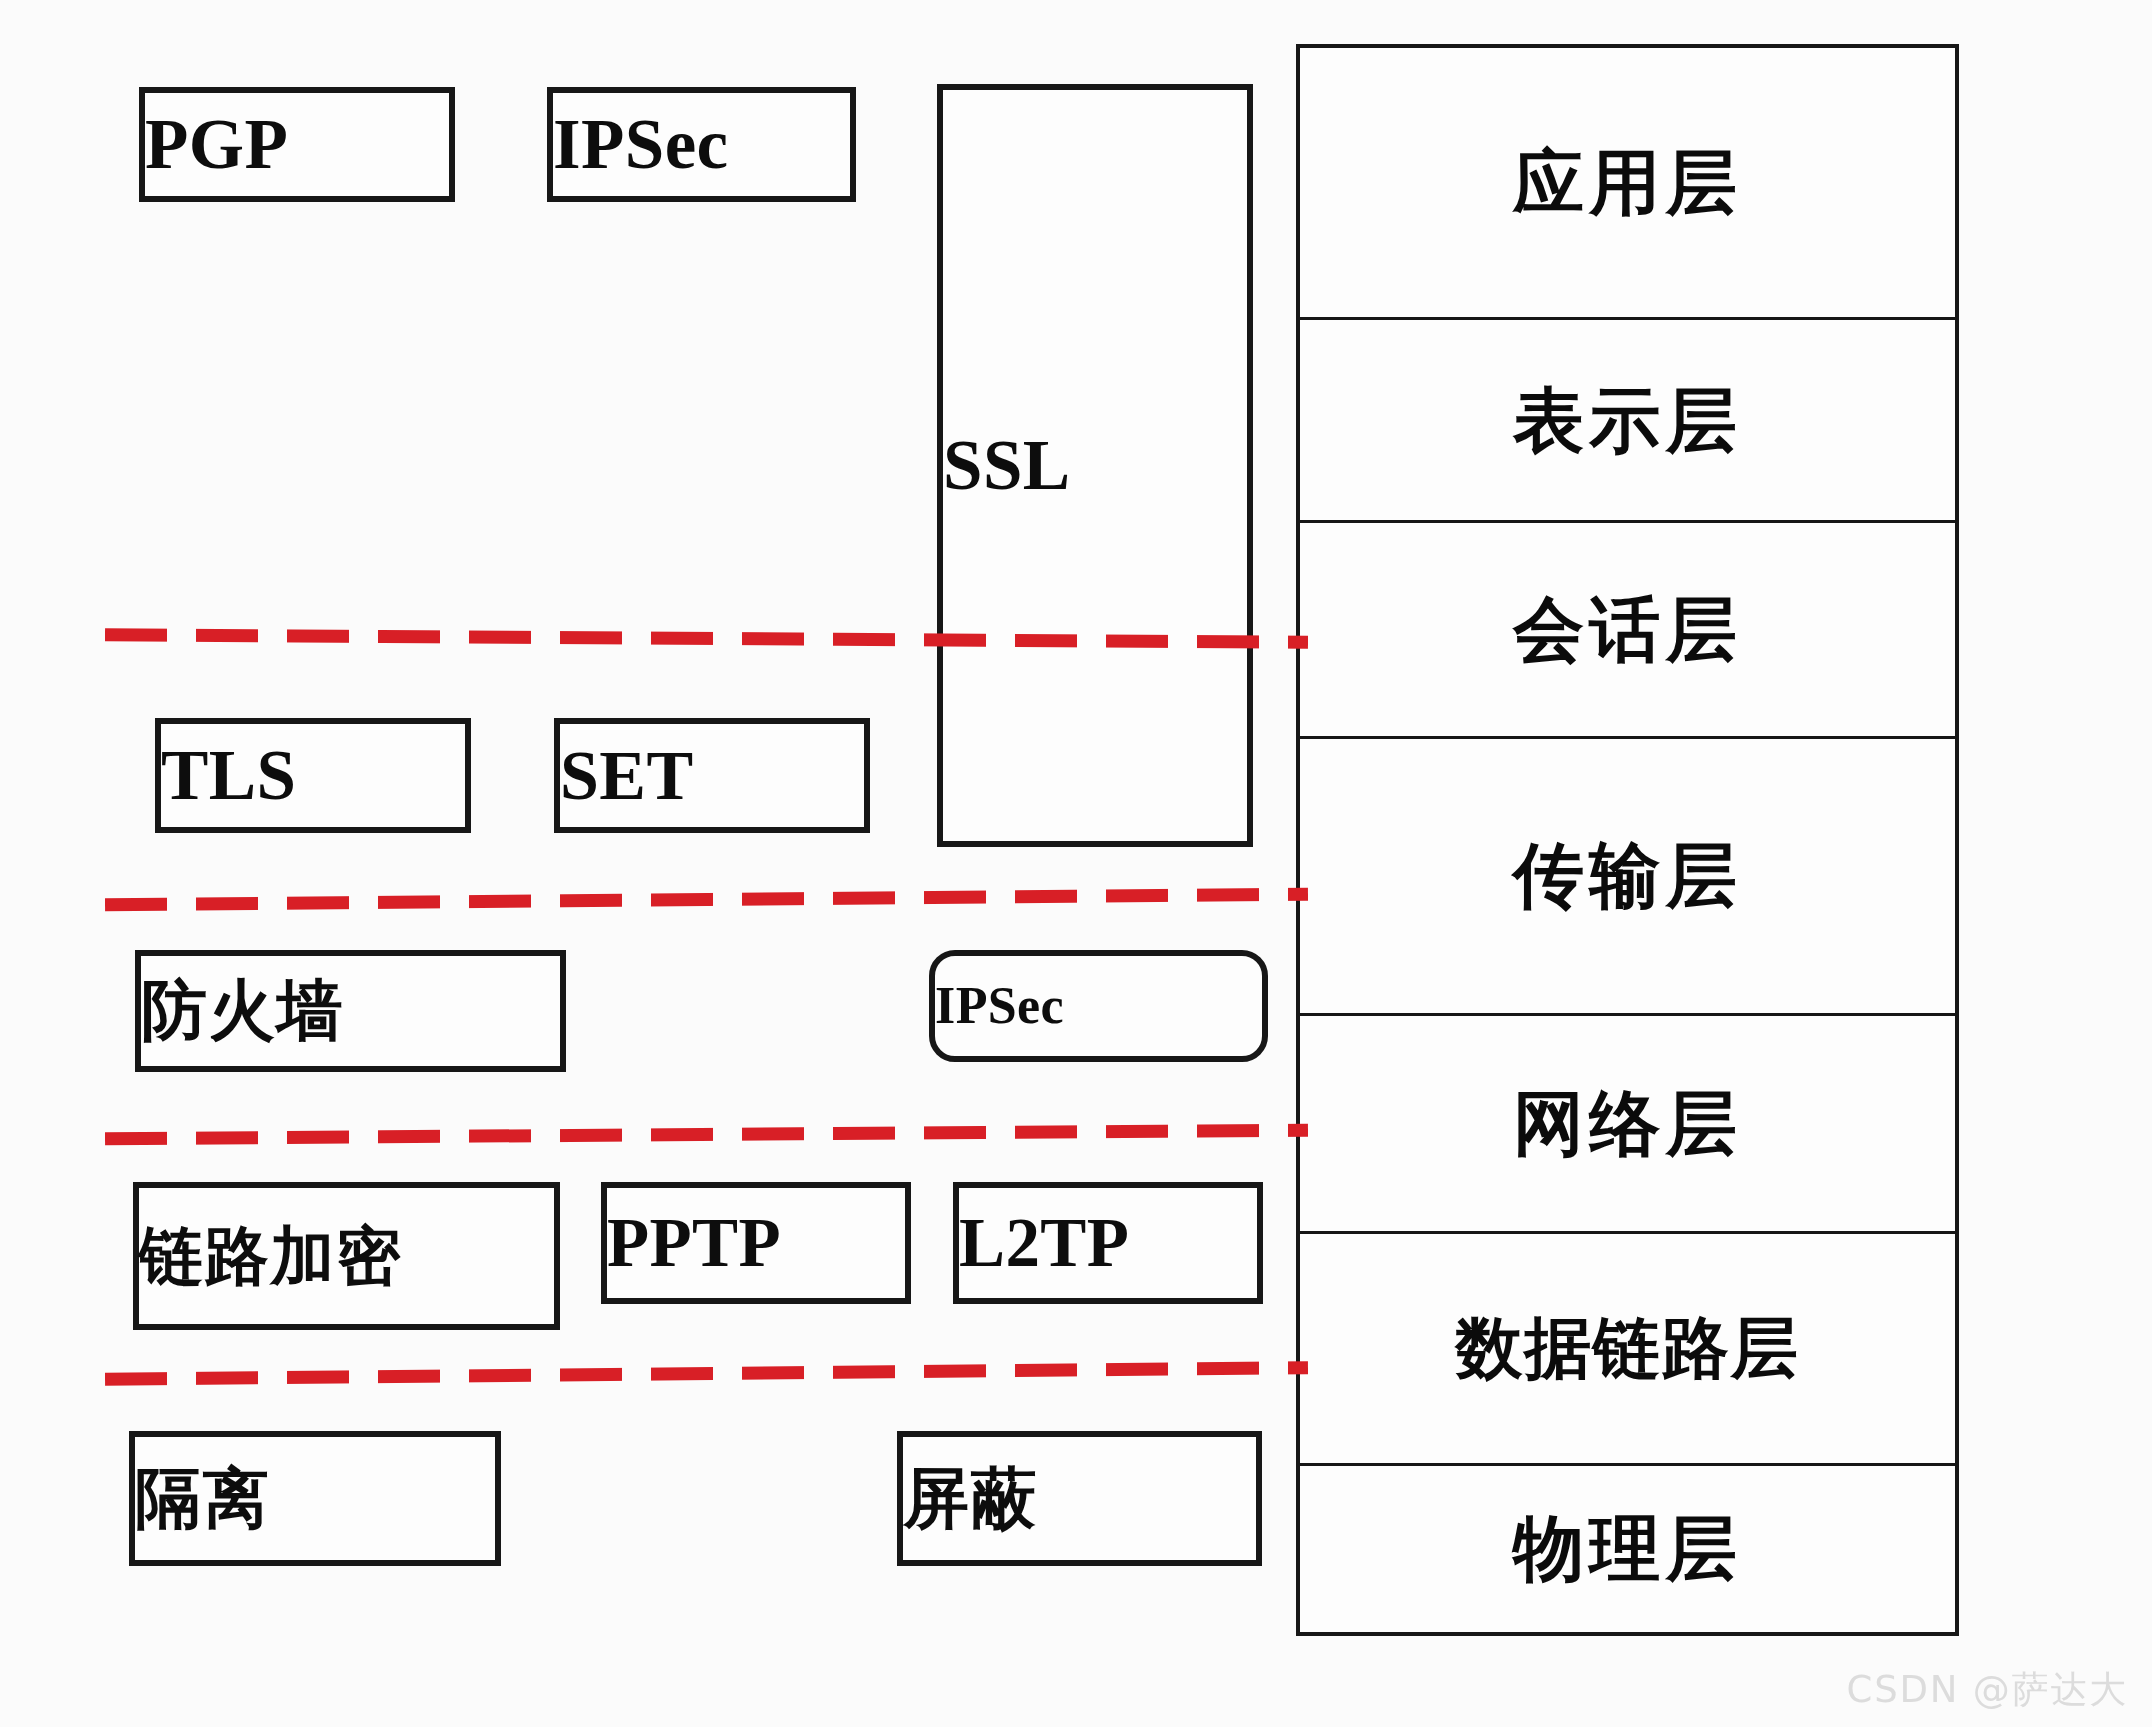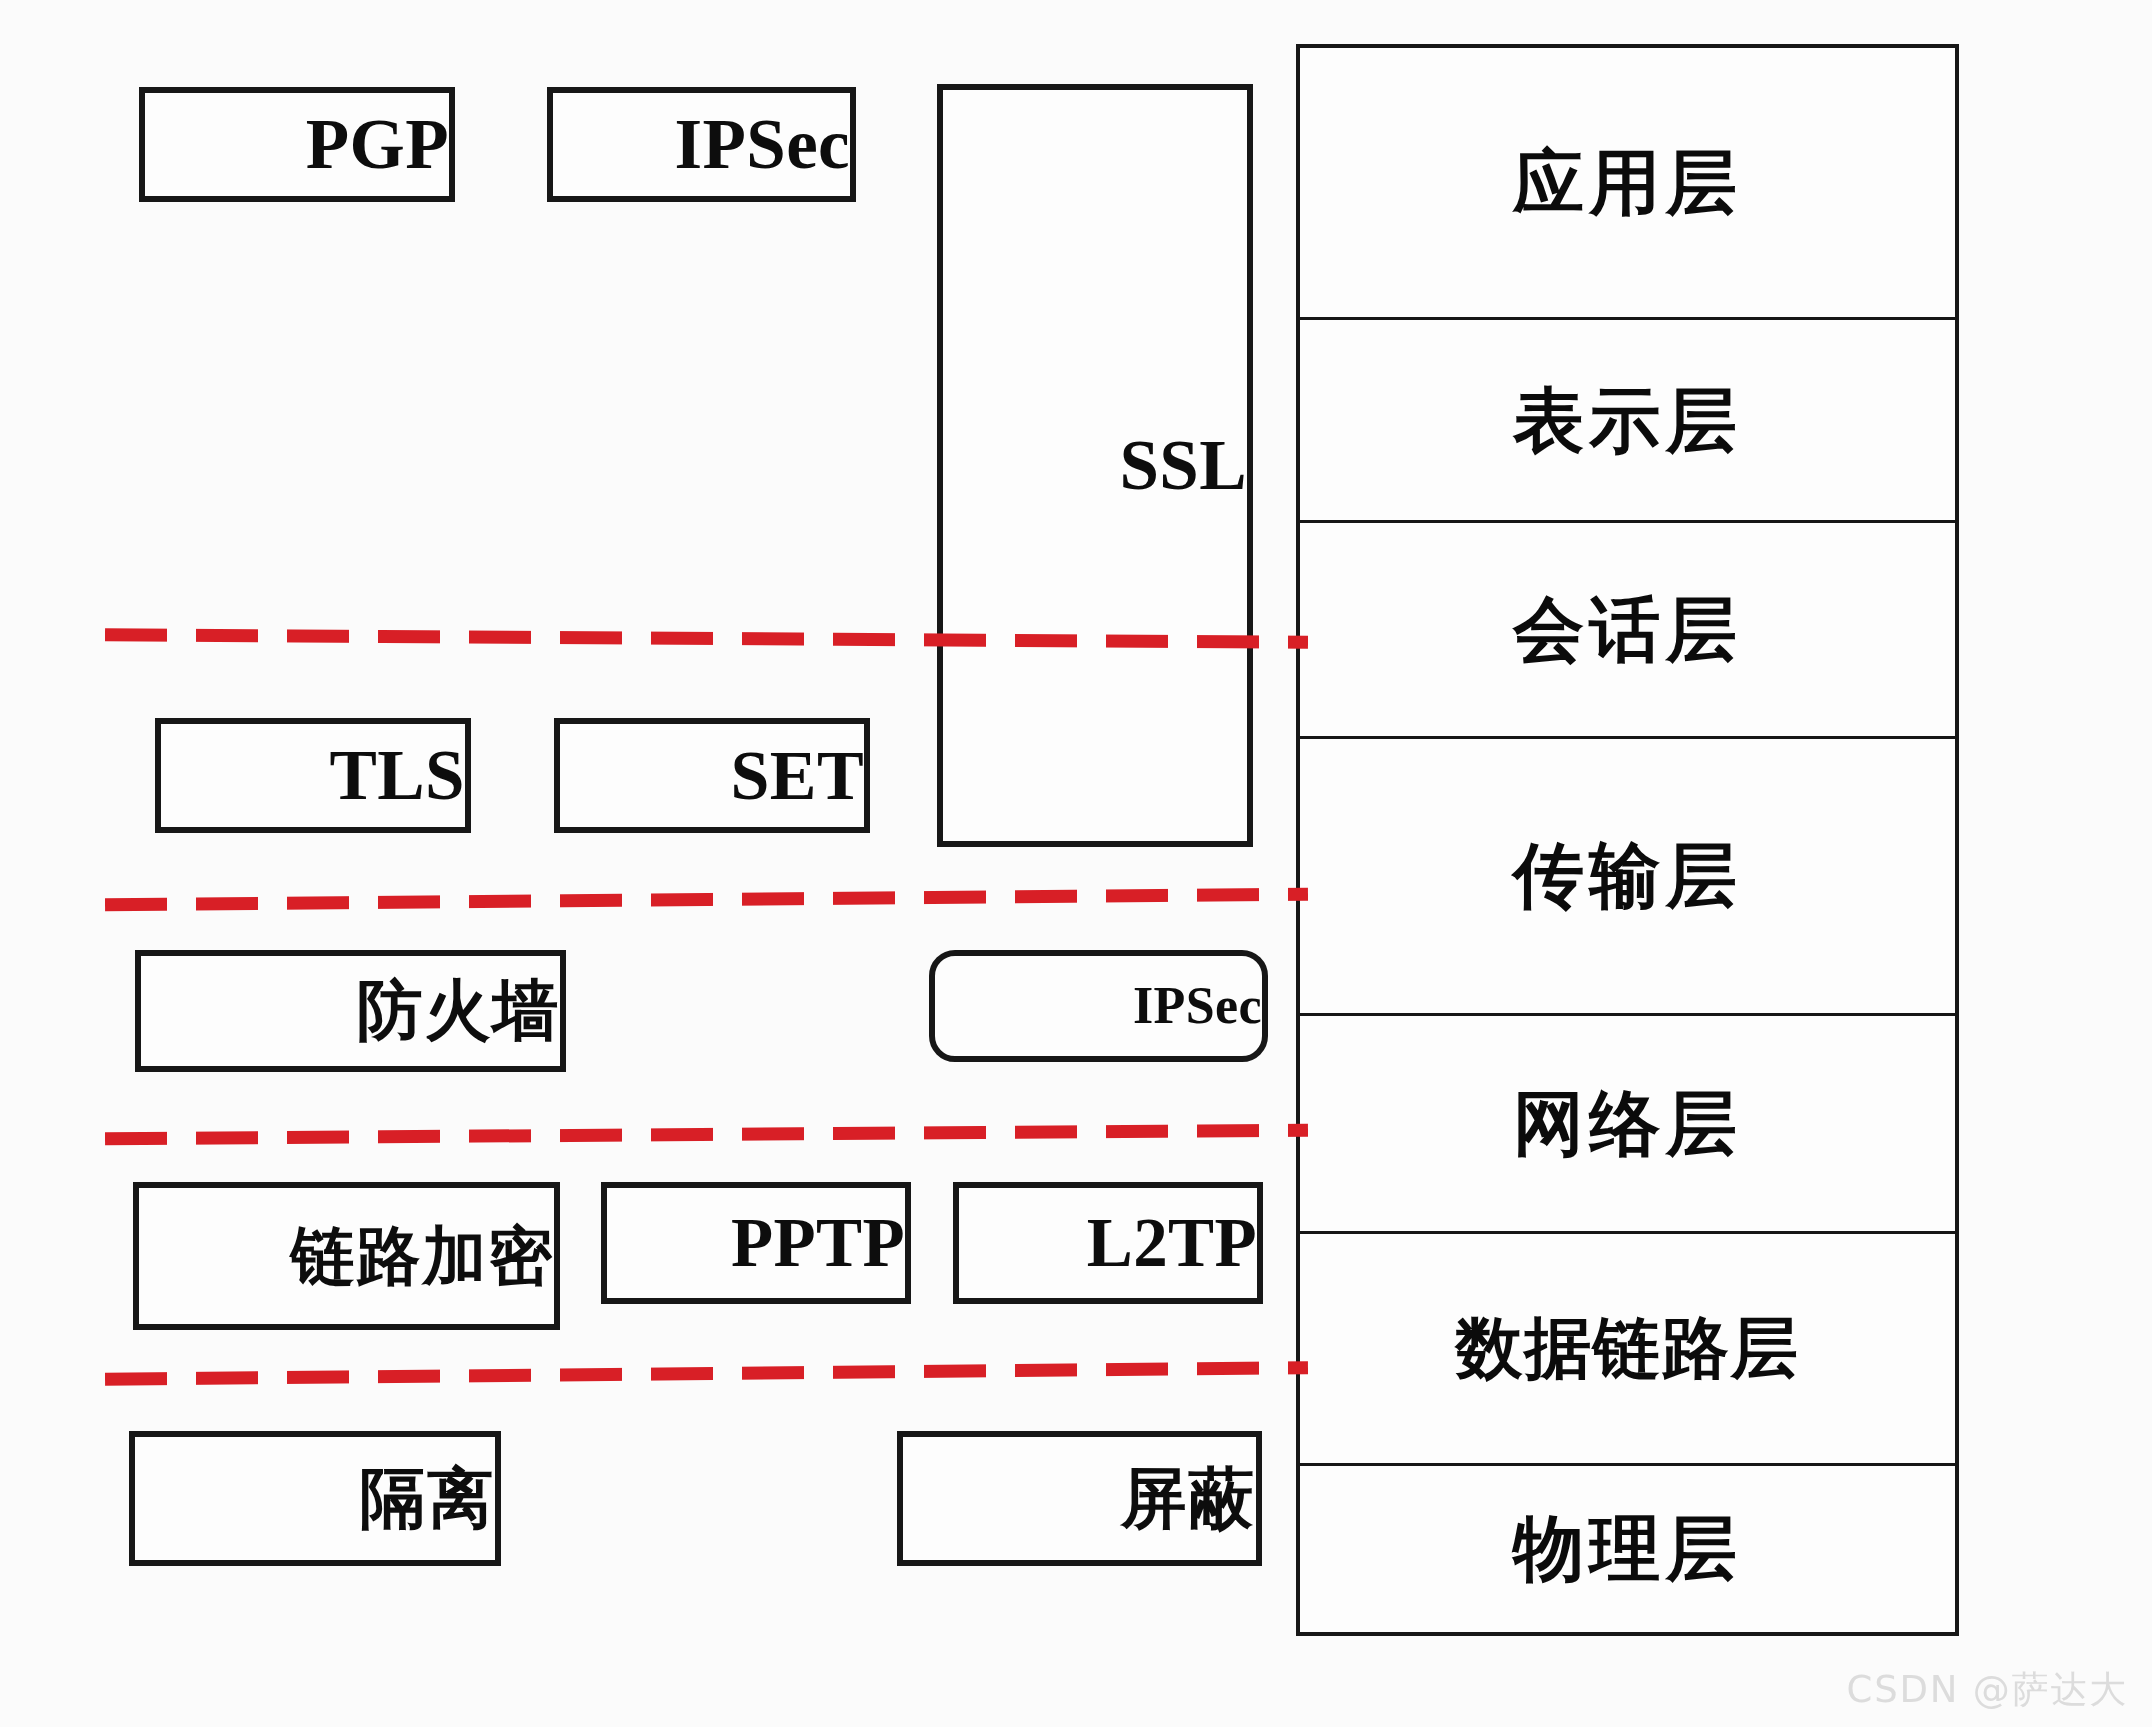--- a/index.html
+++ b/index.html
@@ -19,21 +19,21 @@
   }
 
   
   .mech-box {
     position: absolute;
     box-sizing: border-box;
     border: 6.2px solid #171717;
     background: #fdfdfd;
     display: flex;
     align-items: center;
-    justify-content: flex-end;
+    justify-content: flex-start;
     color: #0d0d0d;
     font-weight: bold;
     line-height: 1;
     letter-spacing: 0.4px;
   }
   .mech-box .mech-label {
     display: block;
     white-space: nowrap;
   }
   .mech-latin .mech-label {

